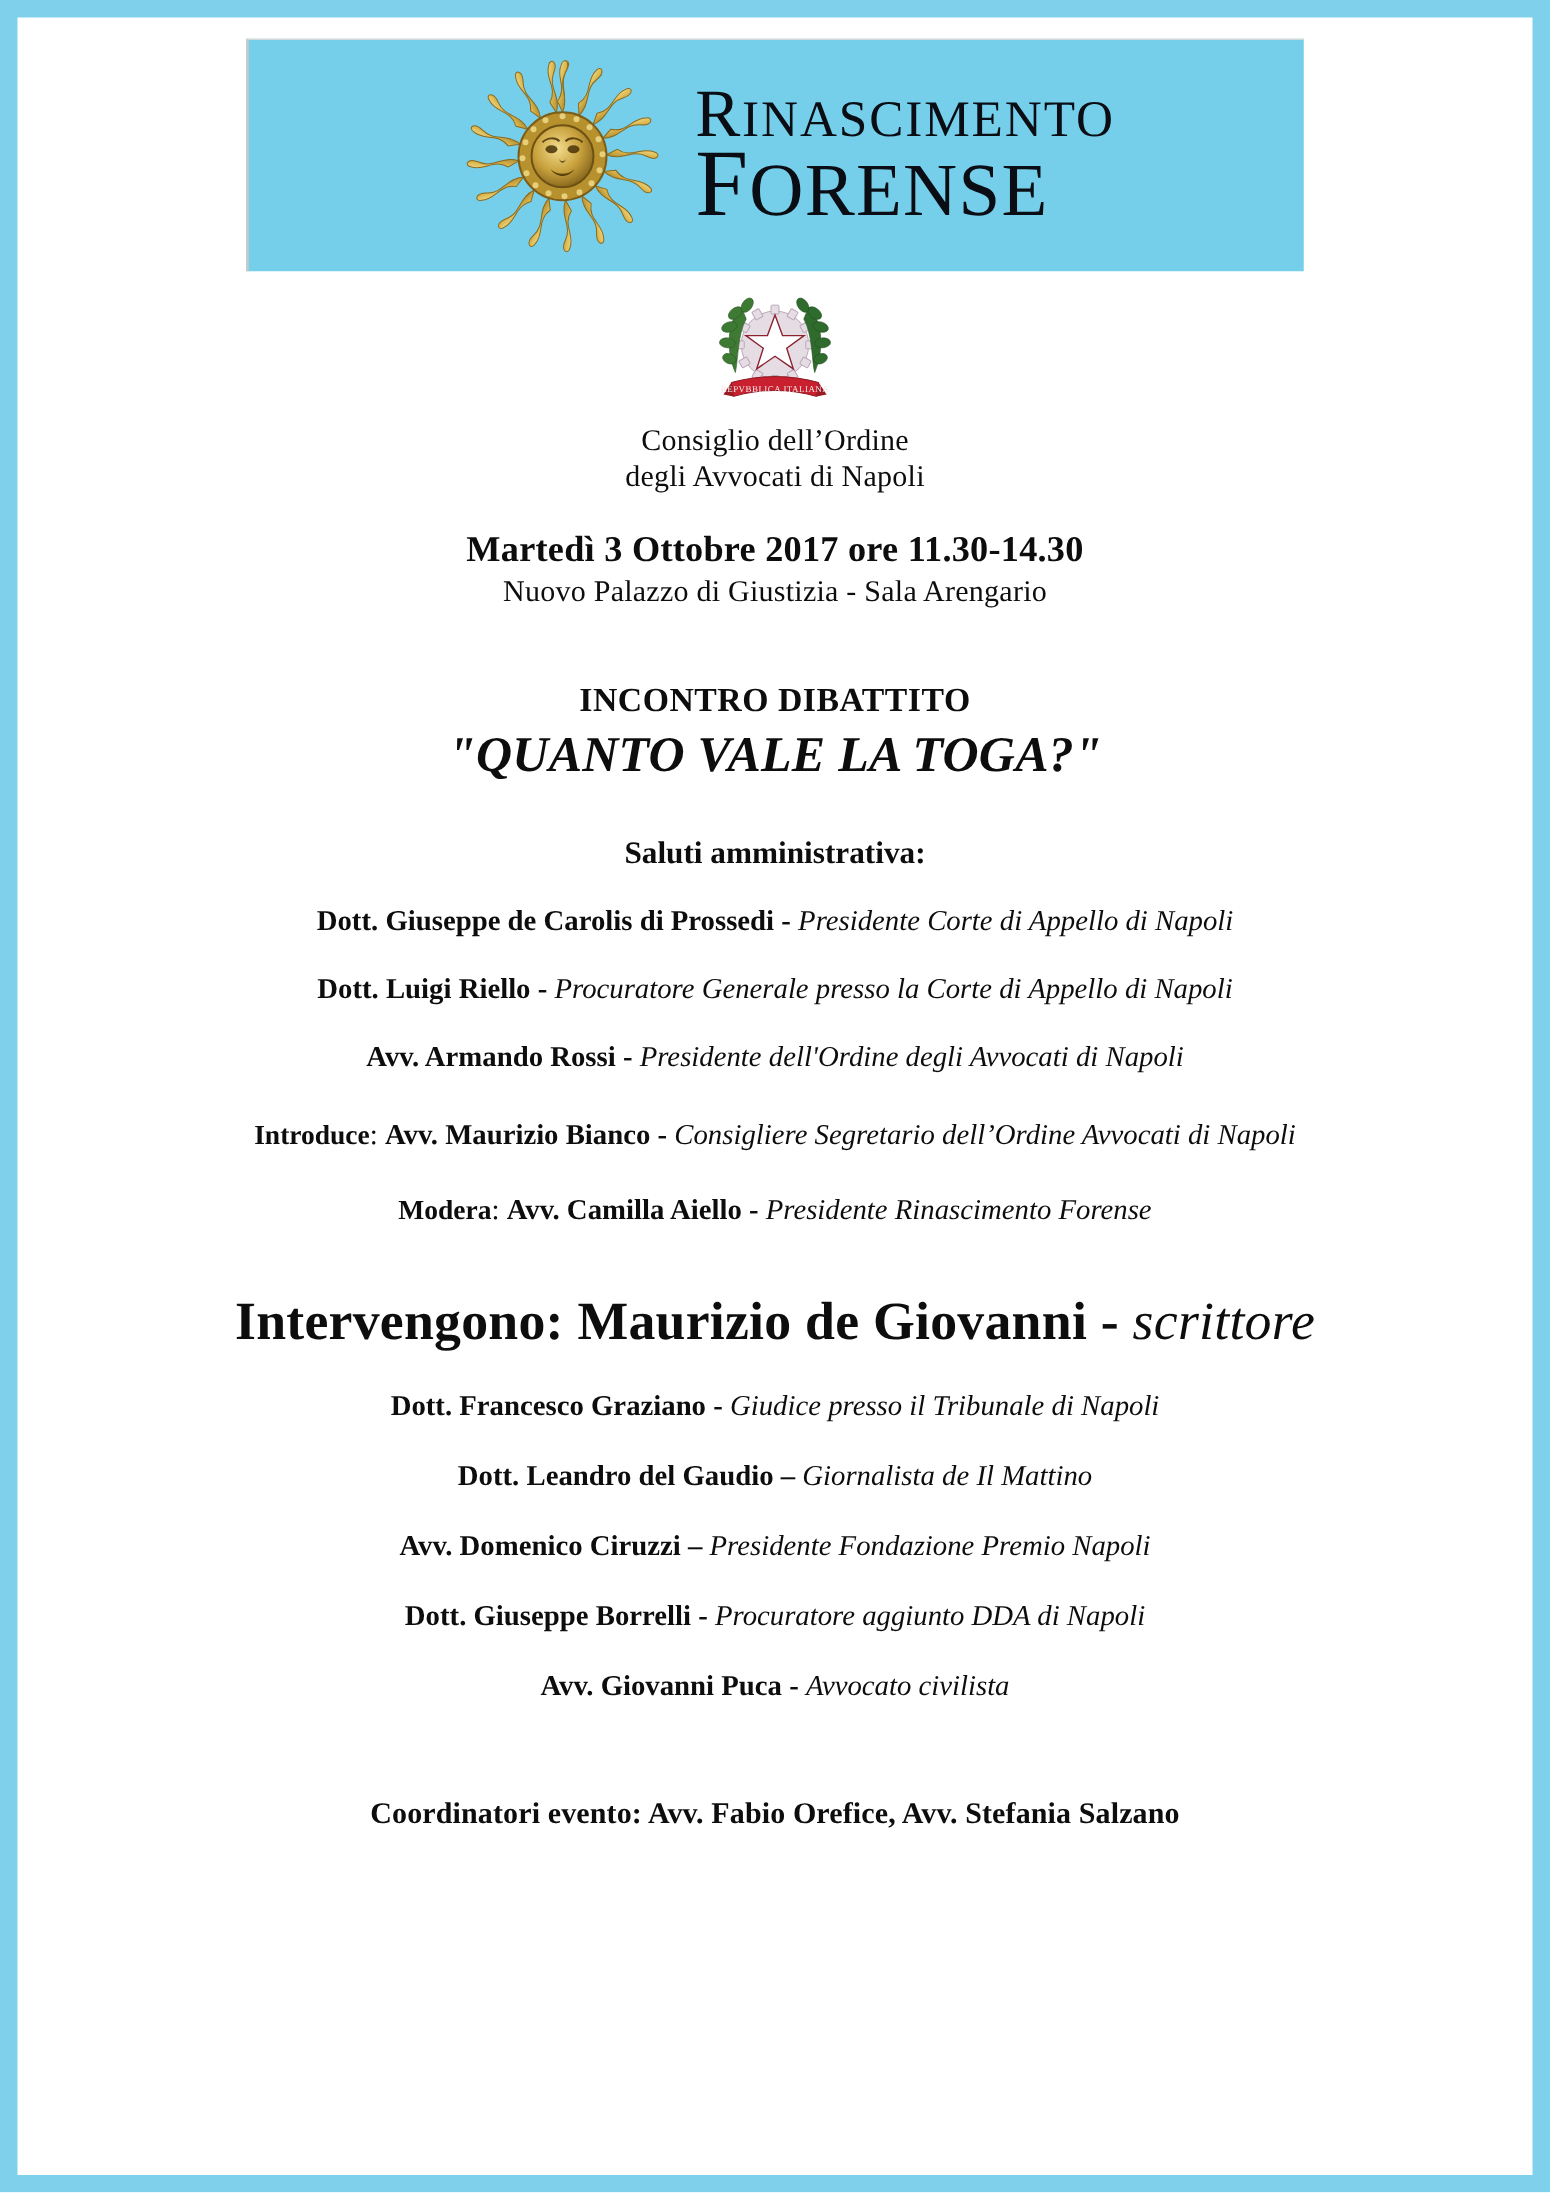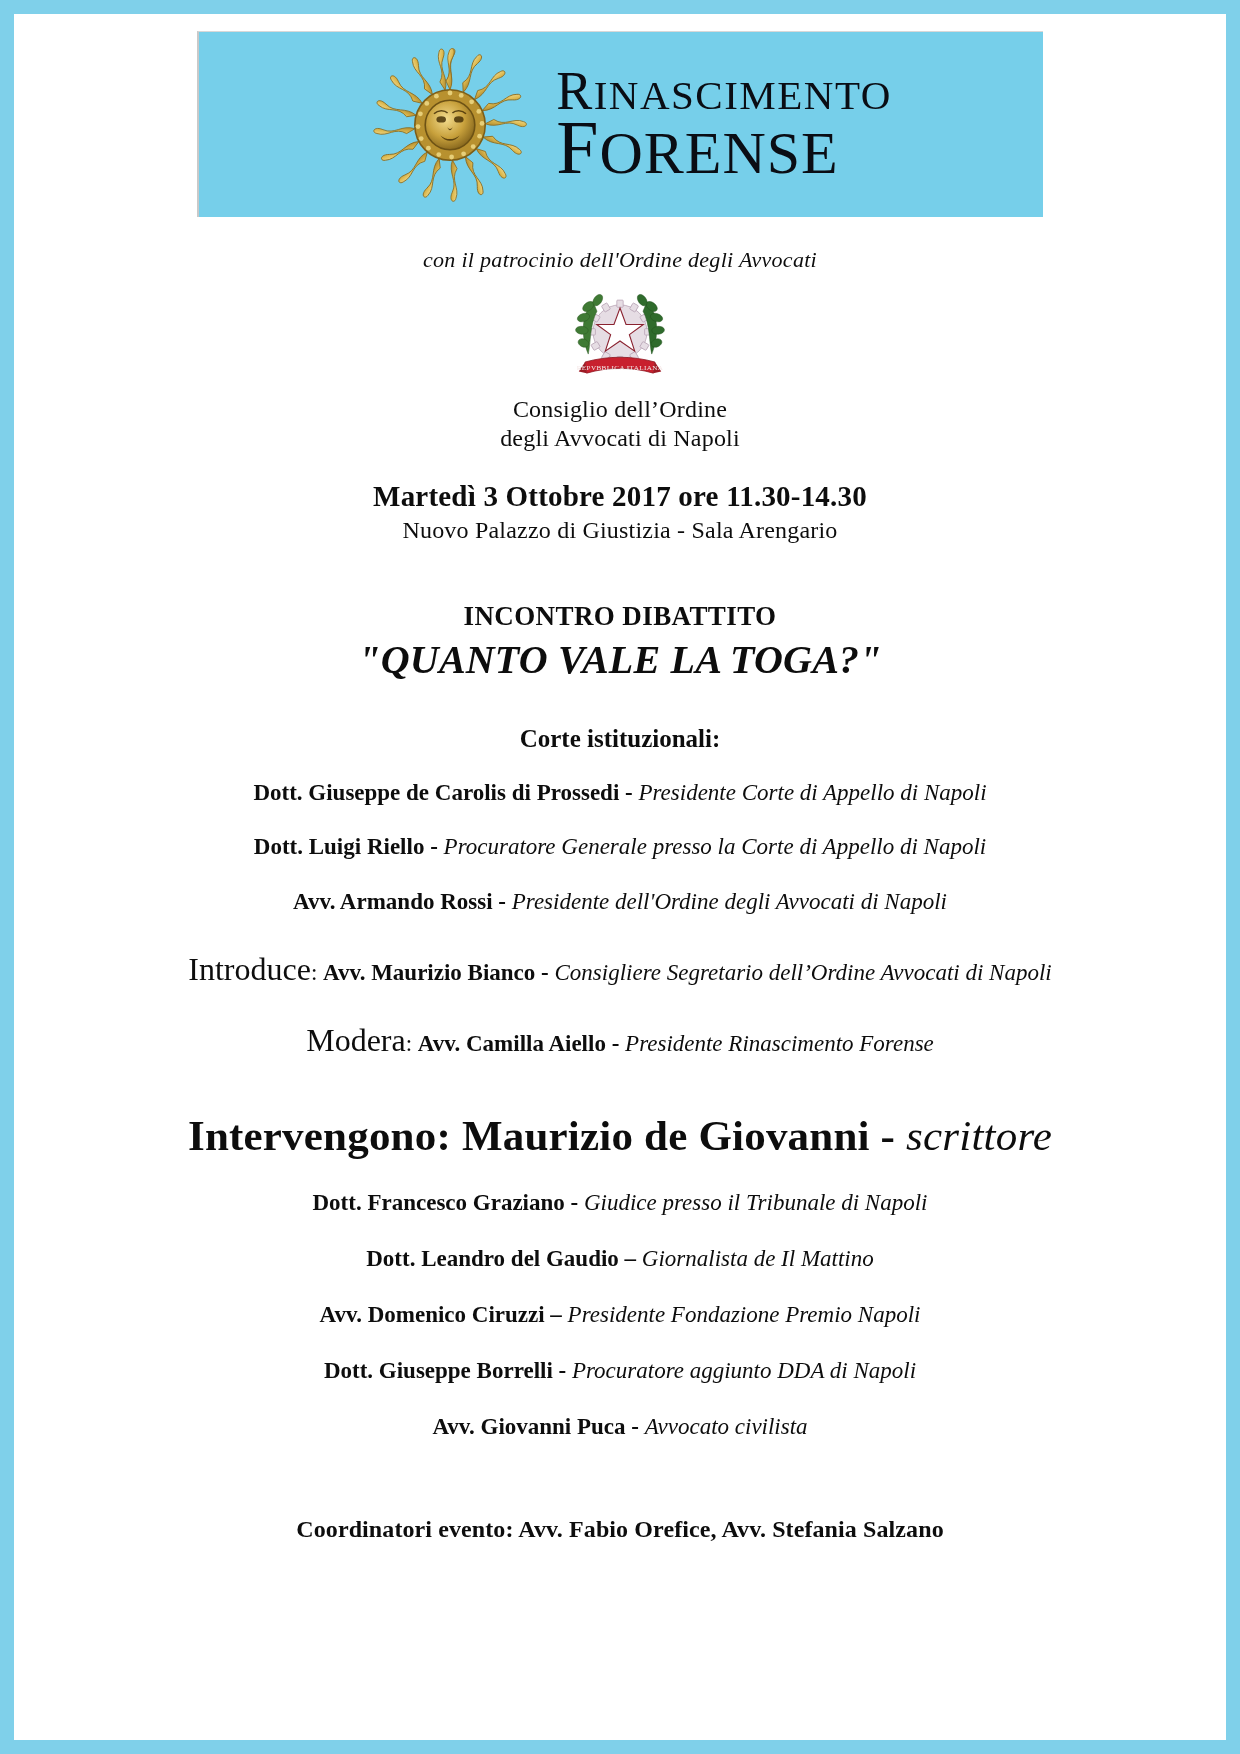--- a/index.html
+++ b/index.html
@@ -162,22 +162,22 @@
   }
   .speaker .nm { font-weight: bold; }
   .speaker .sep { font-weight: bold; }
   .speaker .role { font-style: italic; }
 
   .role-line {
     margin-top: 34px;
     font-size: 23px;
   }
   .role-line .lead {
-    font-weight: normal;
-    font-size: 32px;
+    font-weight: bold;
+    font-size: 22px;
   }
   .role-line .nm { font-weight: bold; }
   .role-line .role { font-style: italic; }
 
   .intervengono {
     margin-top: 52px;
     font-size: 43px;
     font-weight: bold;
     letter-spacing: 0.2px;
   }
@@ -287,21 +287,20 @@
         </svg>
 
         <div class="brand">
           <span class="brand-1"><span class="cap">R</span><span>INASCIMENTO</span></span>
           <span class="brand-2"><span class="cap">F</span><span>ORENSE</span></span>
         </div>
 
       </div>
     </div>
 
-    <div class="patronage">con il patrocinio dell'Ordine degli Avvocati</div>
 
     <div class="emblem-wrap">
       <svg class="emblem" viewBox="0 0 140 126">
 
         <g transform="translate(70,54)">
           <g fill="#e6dde4" stroke="#b9a6b6" stroke-width="1">
             <circle r="34"></circle>
             <g>
               <rect x="-4" y="-40" width="8" height="9" rx="1"></rect>
               <rect x="-4" y="-40" width="8" height="9" rx="1" transform="rotate(30)"></rect>
@@ -352,21 +351,21 @@
       <div>Consiglio dell’Ordine</div>
       <div>degli Avvocati di Napoli</div>
     </div>
 
     <div class="date-line">Martedì 3 Ottobre 2017 ore 11.30-14.30</div>
     <div class="venue-line">Nuovo Palazzo di Giustizia  - Sala Arengario</div>
 
     <div class="kicker">INCONTRO DIBATTITO</div>
     <div class="main-title">"QUANTO VALE LA TOGA?"</div>
 
-    <div class="section-head">Corte istituzionali:</div>
+    <div class="section-head">Saluti amministrativa:</div>
 
     <div class="speaker">
       <span class="nm">Dott. Giuseppe de Carolis di Prossedi</span><span class="sep"> - </span><span class="role">Presidente Corte di Appello di Napoli</span>
     </div>
     <div class="speaker">
       <span class="nm">Dott. Luigi Riello</span><span class="sep"> - </span><span class="role">Procuratore Generale presso la Corte di Appello di Napoli</span>
     </div>
     <div class="speaker">
       <span class="nm">Avv. Armando Rossi</span><span class="sep"> - </span><span class="role">Presidente dell'Ordine degli Avvocati di Napoli</span>
     </div>

